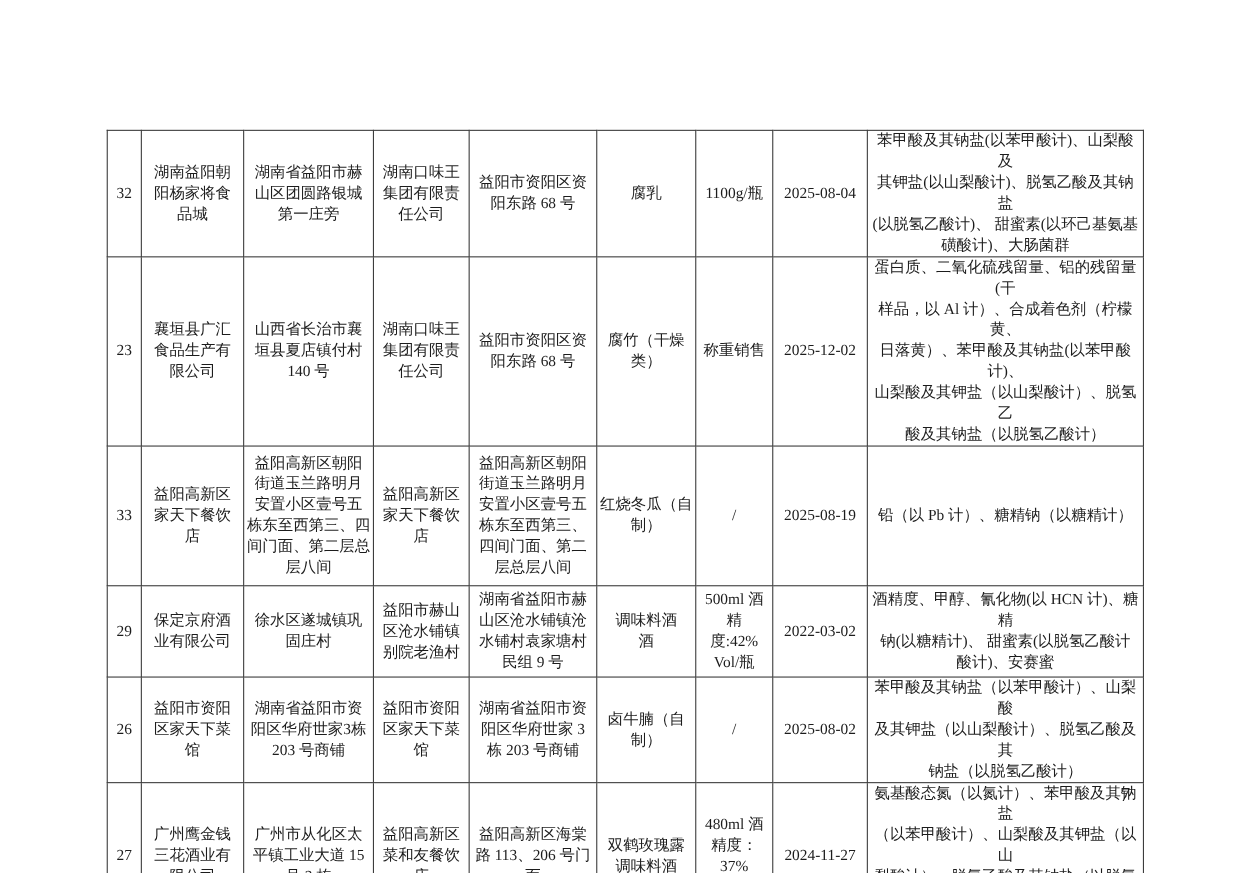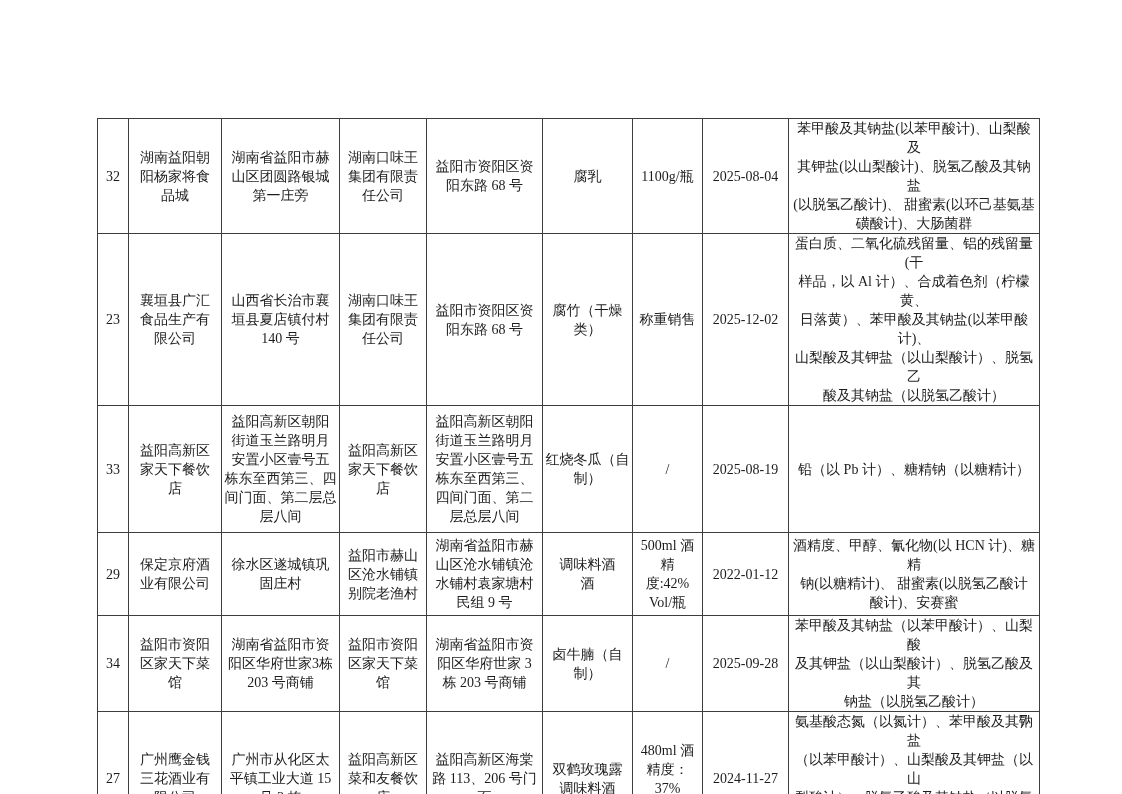--- a/index.html
+++ b/index.html
@@ -146,43 +146,43 @@
         <td>湖南省益阳市赫
 山区沧水铺镇沧
 水铺村袁家塘村
 民组 9 号</td>
         <td>调味料酒
 酒</td>
         <td>500ml 酒
 精
 度:42%
 Vol/瓶</td>
-        <td>2022-01-12</td>
+        <td>2022-03-02</td>
         <td class="items">酒精度、甲醇、氰化物(以 HCN 计)、糖精
 钠(以糖精计)、 甜蜜素(以脱氢乙酸计
 酸计)、安赛蜜</td>
       </tr>
       <tr style="height:70px">
-        <td class="vbottom">34</td>
+        <td class="vbottom">26</td>
         <td>益阳市资阳
 区家天下菜
 馆</td>
         <td>湖南省益阳市资
 阳区华府世家3栋
 203 号商铺</td>
         <td>益阳市资阳
 区家天下菜
 馆</td>
         <td>湖南省益阳市资
 阳区华府世家 3
 栋 203 号商铺</td>
         <td>卤牛腩（自
 制）</td>
         <td>/</td>
-        <td>2025-09-28</td>
+        <td>2025-08-02</td>
         <td class="items">苯甲酸及其钠盐（以苯甲酸计）、山梨酸
 及其钾盐（以山梨酸计）、脱氢乙酸及其
 钠盐（以脱氢乙酸计）</td>
       </tr>
       <tr style="height:85px">
         <td>27</td>
         <td>广州鹰金钱
 三花酒业有
 限公司</td>
         <td>广州市从化区太

